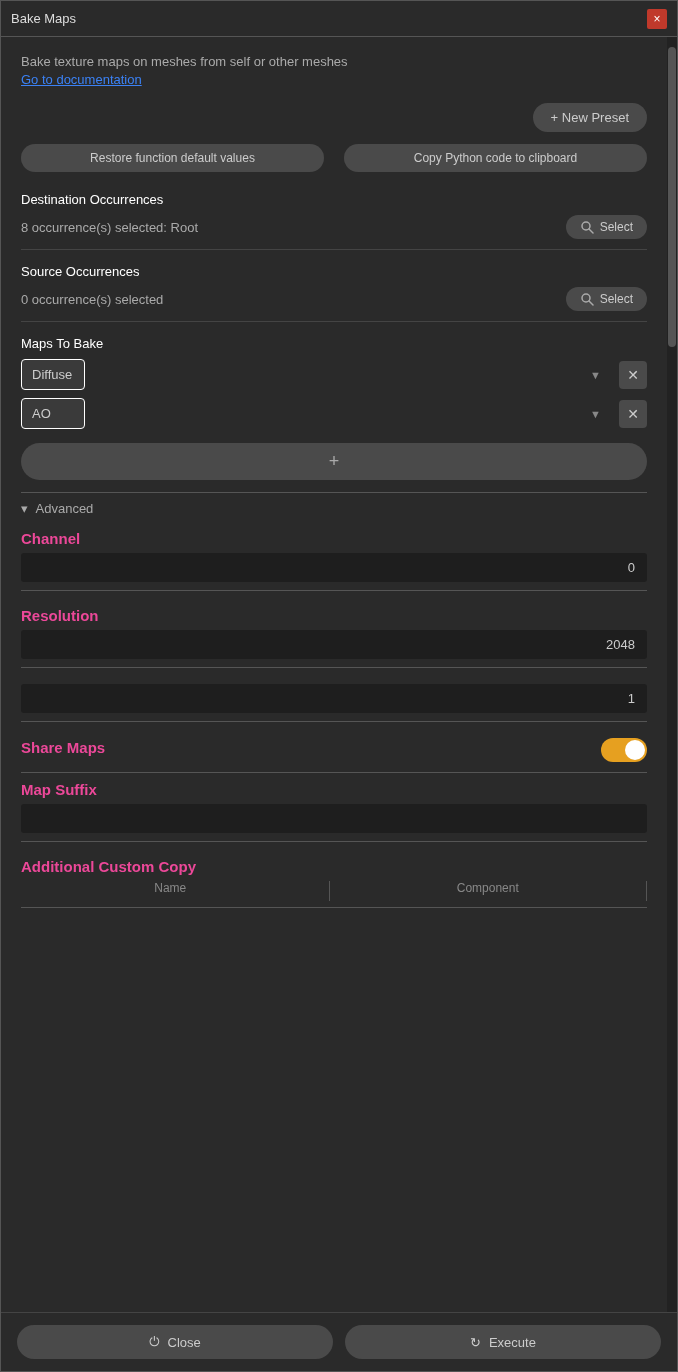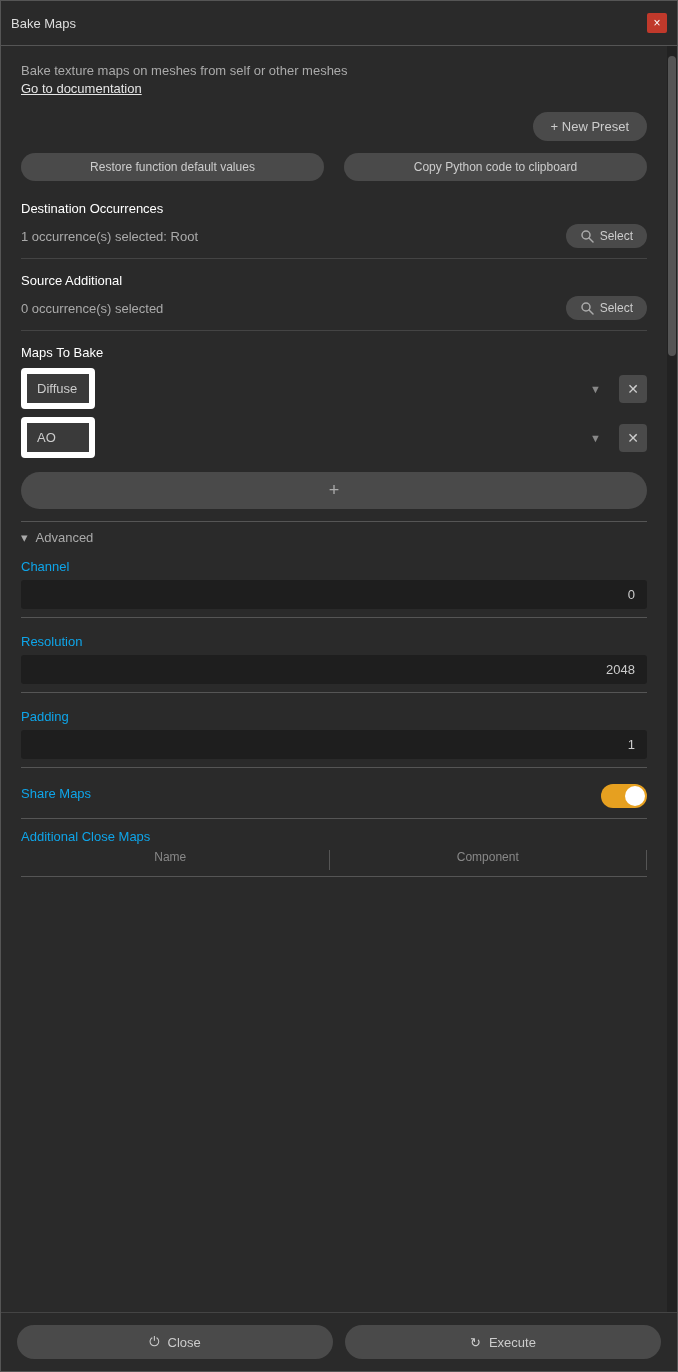--- a/index.html
+++ b/index.html
@@ -21,21 +21,21 @@
       flex-direction: column;
     }
 
     .title-bar {
       background: #2a2a2a;
       border-bottom: 1px solid #555;
       display: flex;
       align-items: center;
       justify-content: space-between;
       padding: 0 10px;
-      height: 45px;
+      height: 36px;
       flex-shrink: 0;
     }
 
     .title-bar-text {
       color: #dddddd;
       font-size: 13px;
       font-weight: 400;
     }
 
     .close-btn {
@@ -84,21 +84,21 @@
     }
 
     .description {
       color: #aaaaaa;
       font-size: 13px;
       margin-bottom: 1px;
       line-height: 1.4;
     }
 
     .doc-link {
-      color: #e5e5e5;
+      color: #3b82f6;
       text-decoration: underline;
       cursor: pointer;
       font-size: 13px;
     }
 
     .toolbar-row {
       display: flex;
       justify-content: flex-end;
       margin: 16px 0 12px 0;
     }
@@ -180,21 +180,21 @@
       display: flex;
       align-items: center;
       gap: 8px;
       margin-bottom: 8px;
     }
 
     .dropdown-select {
       flex: 1;
       background: #3a3a3a;
       color: #cccccc;
-      border: 6px solid #ffffff;
+      border: 1px solid #ffffff;
       border-radius: 4px;
       padding: 7px 10px;
       font-size: 13px;
       appearance: none;
       -webkit-appearance: none;
       cursor: pointer;
       position: relative;
     }
 
     .dropdown-wrapper {
@@ -254,23 +254,23 @@
       cursor: pointer;
       color: #aaaaaa;
       font-size: 13px;
     }
 
     .field-row {
       margin-bottom: 16px;
     }
 
     .field-label {
-      color: #0ea5e9;
-      font-size: 13px;
-      font-weight: 400;
+      color: #ec4899;
+      font-size: 15px;
+      font-weight: 700;
       margin-bottom: 6px;
     }
 
     .field-input-wrapper {
       position: relative;
     }
 
     .field-input {
       width: 100%;
       background: #1e1e1e;
@@ -398,33 +398,33 @@
 
       
       <div class="action-row">
         <button class="btn-action">Restore function default values</button>
         <button class="btn-action">Copy Python code to clipboard</button>
       </div>
 
       
       <div class="section-label">Destination Occurrences</div>
       <div class="occurrence-row">
-        <span class="occurrence-text">1 occurrence(s) selected: Root</span>
+        <span class="occurrence-text">8 occurrence(s) selected: Root</span>
         <button class="btn-select">
           <svg class="search-icon-svg" viewBox="0 0 14 14" fill="none" xmlns="http://www.w3.org/2000/svg">
             <circle cx="6" cy="6" r="4" stroke="#aaa" stroke-width="1.5"></circle>
             <line x1="9" y1="9" x2="13" y2="13" stroke="#aaa" stroke-width="1.5" stroke-linecap="round"></line>
           </svg>
           <span>Select</span>
         </button>
       </div>
       <hr class="divider">
 
       
-      <div class="section-label">Source Additional</div>
+      <div class="section-label">Source Occurrences</div>
       <div class="occurrence-row">
         <span class="occurrence-text">0 occurrence(s) selected</span>
         <button class="btn-select">
           <svg class="search-icon-svg" viewBox="0 0 14 14" fill="none" xmlns="http://www.w3.org/2000/svg">
             <circle cx="6" cy="6" r="4" stroke="#aaa" stroke-width="1.5"></circle>
             <line x1="9" y1="9" x2="13" y2="13" stroke="#aaa" stroke-width="1.5" stroke-linecap="round"></line>
           </svg>
           <span>Select</span>
         </button>
       </div>
@@ -489,41 +489,45 @@
       <div class="field-row">
         <div class="field-label">Resolution</div>
         <div class="field-input-wrapper">
           <input type="text" class="field-input" style="padding-right: 12px;" value="2048">
         </div>
         <hr class="separator-line">
       </div>
 
       
       <div class="field-row">
-        <div class="field-label">Padding</div>
         <div class="field-input-wrapper">
           <input type="text" class="field-input" style="padding-right: 12px;" value="1">
         </div>
         <hr class="separator-line">
       </div>
 
       
       <div class="toggle-row">
         <span class="field-label">Share Maps</span>
         <div class="toggle-switch">
           <div class="toggle-knob"></div>
         </div>
       </div>
       <hr class="separator-line">
 
       
+      <div class="field-row">
+        <div class="field-label">Map Suffix</div>
+        <input type="text" class="field-input-empty" style="">
+        <hr class="separator-line">
+      </div>
 
       
       <div class="additional-section">
-        <div class="field-label">Additional Close Maps</div>
+        <div class="field-label">Additional Custom Copy</div>
         <div class="table-header">
           <div class="table-header-cell">Name</div>
           <div class="table-divider"></div>
           <div class="table-header-cell">Component</div>
           <div class="table-divider"></div>
         </div>
       </div>
 
     </div>
 

